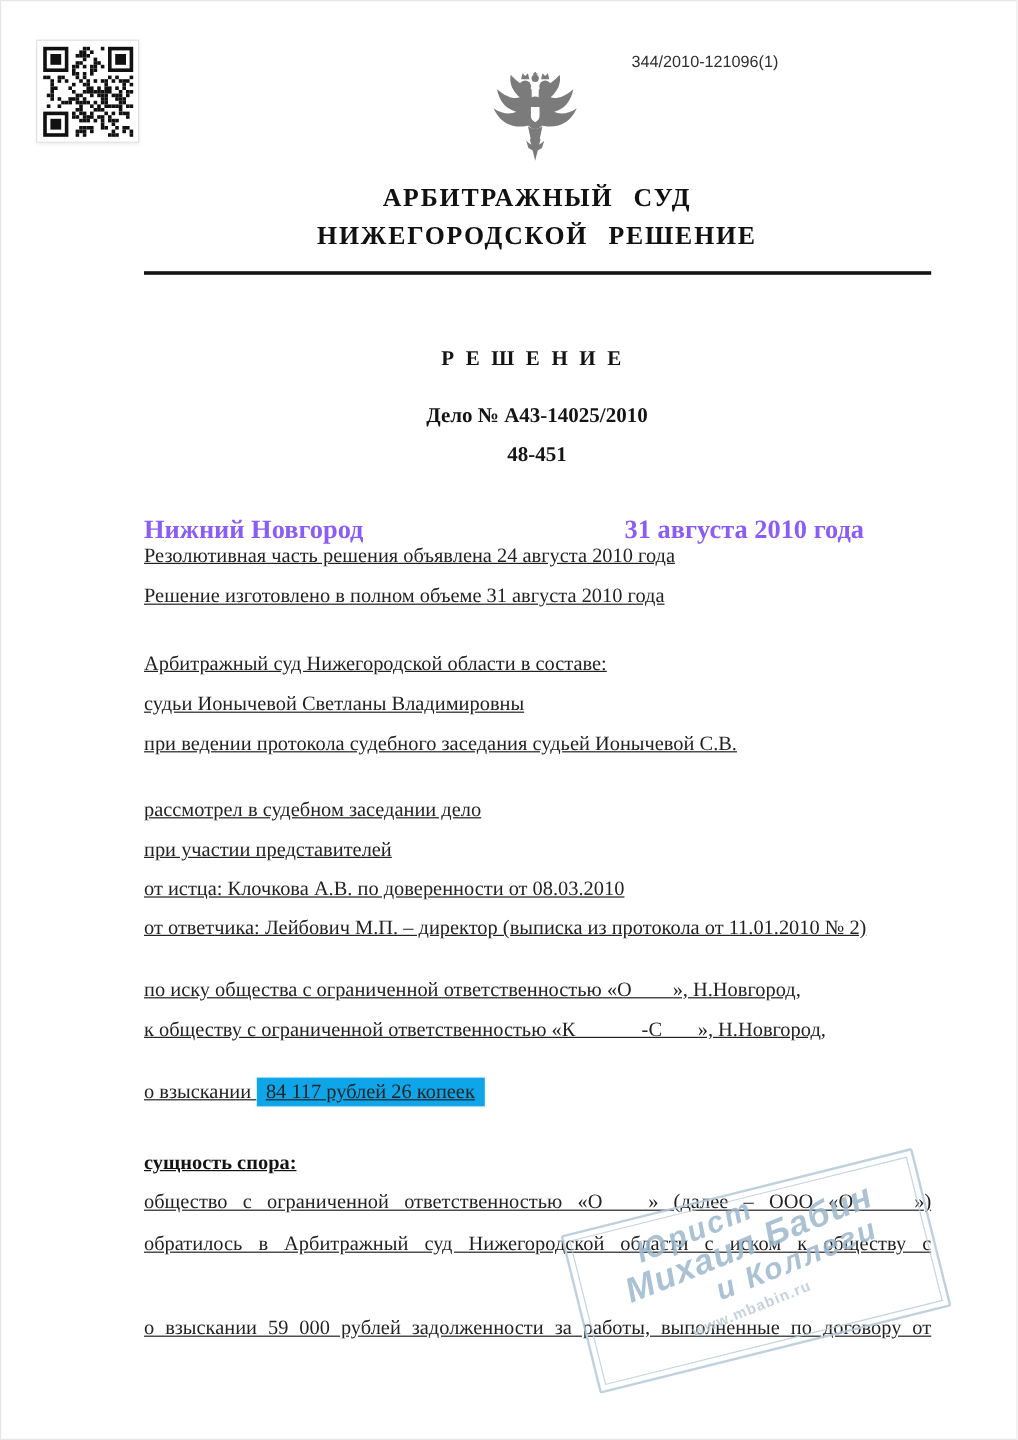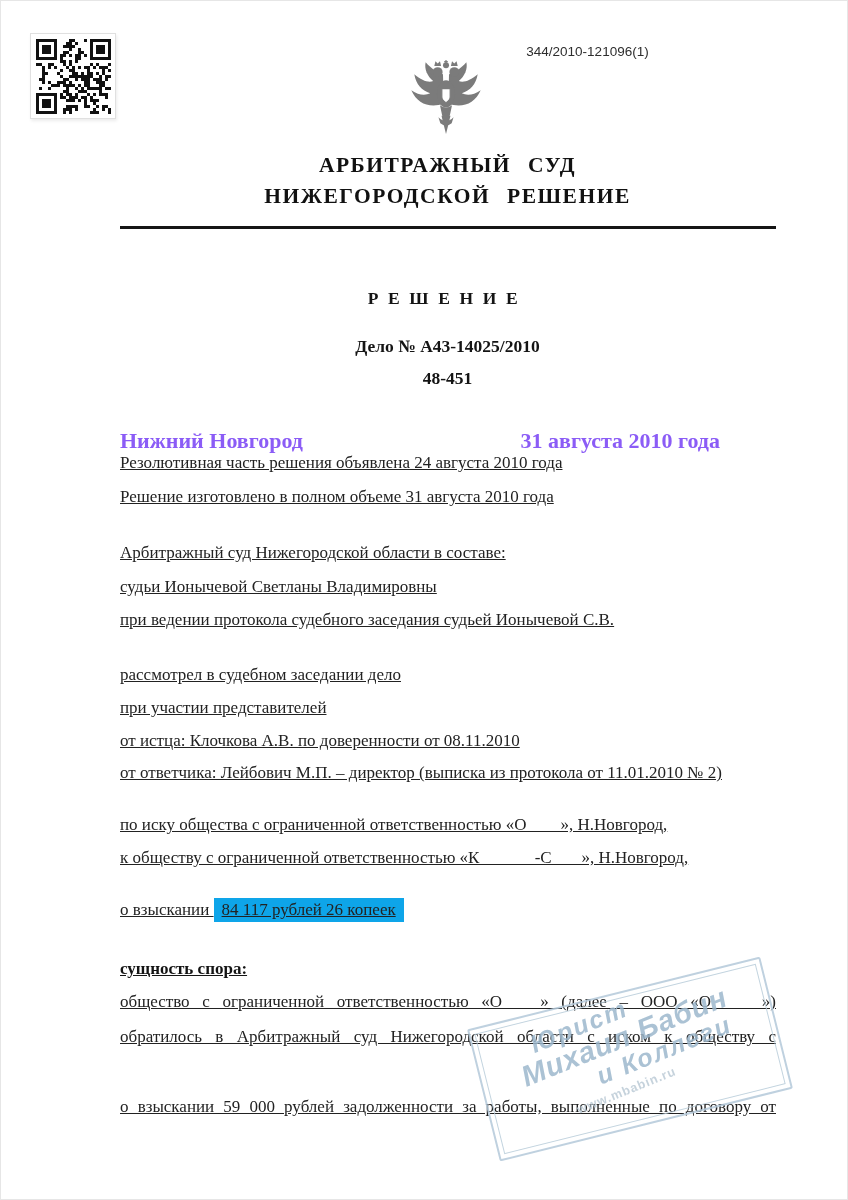--- a/index.html
+++ b/index.html
@@ -281,21 +281,21 @@
     <span>31 августа 2010 года</span>
   </div>
 
   <div class="line" style="top:452px">Резолютивная часть решения объявлена 24 августа 2010 года</div>
   <div class="line" style="top:486px">Решение изготовлено в полном объеме 31 августа 2010 года</div>
   <div class="line" style="top:542px">Арбитражный суд Нижегородской области в составе:</div>
   <div class="line" style="top:576px">судьи Ионычевой Светланы Владимировны</div>
   <div class="line" style="top:664px">рассмотрел в судебном заседании дело</div>
   <div class="line" style="top:609px">при ведении протокола судебного заседания судьей Ионычевой С.В.</div>
   <div class="line" style="top:697px">при участии представителей</div>
-  <div class="line" style="top:730px">от истца: Клочкова А.В. по доверенности от 08.11.2010</div>
+  <div class="line" style="top:730px">от истца: Клочкова А.В. по доверенности от 08.03.2010</div>
   <div class="line" style="top:762px">от ответчика: Лейбович М.П. – директор (выписка из протокола от 11.01.2010 № 2)</div>
   <div class="line" style="top:814px">по иску общества с ограниченной ответственностью «О&nbsp;&nbsp;&nbsp;&nbsp;&nbsp;&nbsp;&nbsp;&nbsp;», Н.Новгород,</div>
   <div class="line" style="top:847px">к обществу с ограниченной ответственностью «К&nbsp;&nbsp;&nbsp;&nbsp;&nbsp;&nbsp;&nbsp;&nbsp;&nbsp;&nbsp;&nbsp;&nbsp;&nbsp;-С&nbsp;&nbsp;&nbsp;&nbsp;&nbsp;&nbsp;&nbsp;», Н.Новгород,</div>
 
   <div class="line" style="top:899px">
     <span>о взыскании </span><span class="hl">84&nbsp;117 рублей 26 копеек</span>
   </div>
 
   <div class="line b" style="top:958px">сущность спора:</div>
   <div class="line just" style="top:991px">общество с ограниченной ответственностью «О&nbsp;&nbsp;&nbsp;» (далее – ООО «О&nbsp;&nbsp;&nbsp;&nbsp;»)</div>

